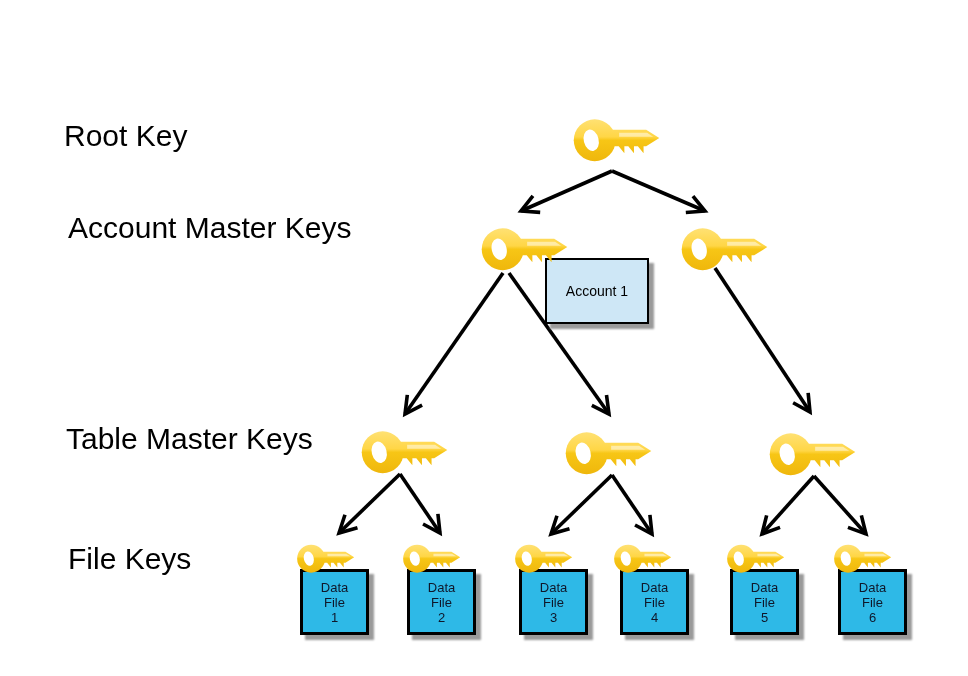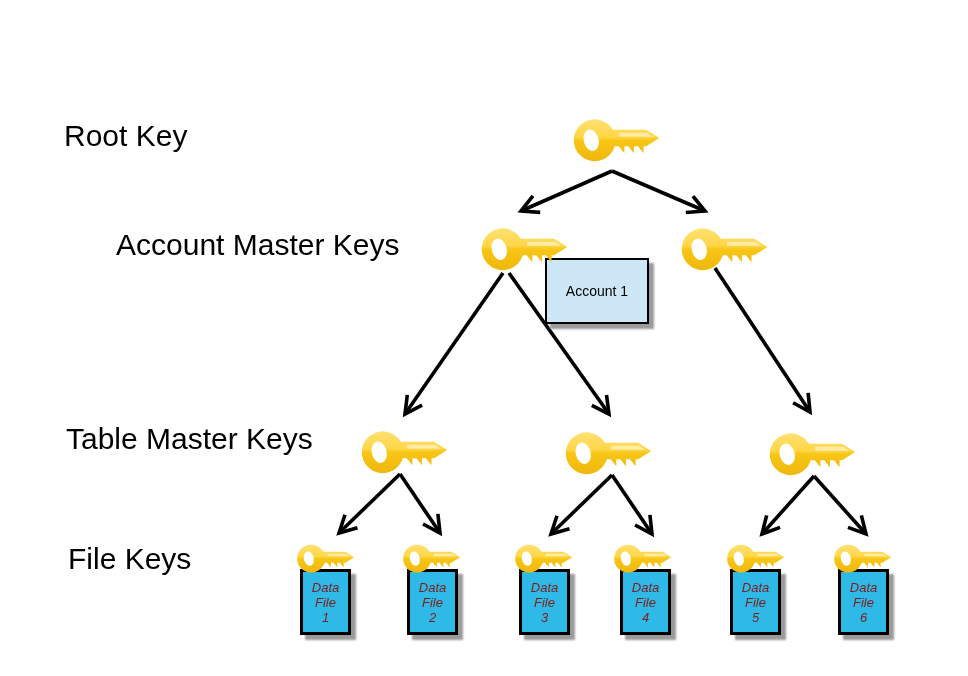--- a/index.html
+++ b/index.html
@@ -17,21 +17,21 @@
     padding-left: 48px;
   }
   .row-label {
     position: absolute;
     color: #000000;
     font-size: 30px;
     line-height: 34px;
     white-space: nowrap;
   }
   #label-root    { left: 64px;  top: 119px; }
-  #label-account { left: 68px;  top: 228px; margin-left: 48px; }
+  #label-account { left: 68px;  top: 211px; }
   #label-table   { left: 66px;  top: 422px; }
   #label-file    { left: 68px;  top: 542px; }
 
   .arrow-layer {
     position: absolute;
     left: 0; top: 0;
     width: 968px; height: 676px;
     z-index: 1;
   }
 
@@ -49,29 +49,28 @@
     width: 104px; height: 66px;
     background: #cee7f6;
     box-shadow: 5px 5px 2px #9a9a9a;
     color: #000000;
     font-size: 14px;
   }
   #account-box-1 { left: 545px; top: 258px; }
   #account-box-2 { left: 755px; top: 258px; }
 
   .file-box {
-    width: 51px; height: 66px;
+    width: 69px; height: 66px;
     background: #2eb9e7;
     border-width: 3px;
     box-shadow: 5px 5px 2px #9a9a9a;
-    color: #7f1d1d;
+    color: #0f172a;
     font-size: 13px;
     line-height: 15px;
     white-space: pre-line;
-    font-style: italic;
   }
   #file-box-1 { left: 300px; top: 569px; }
   #file-box-2 { left: 407px; top: 569px; }
   #file-box-3 { left: 519px; top: 569px; }
   #file-box-4 { left: 620px; top: 569px; }
   #file-box-5 { left: 730px; top: 569px; }
   #file-box-6 { left: 838px; top: 569px; }
 
   .key {
     position: absolute;

